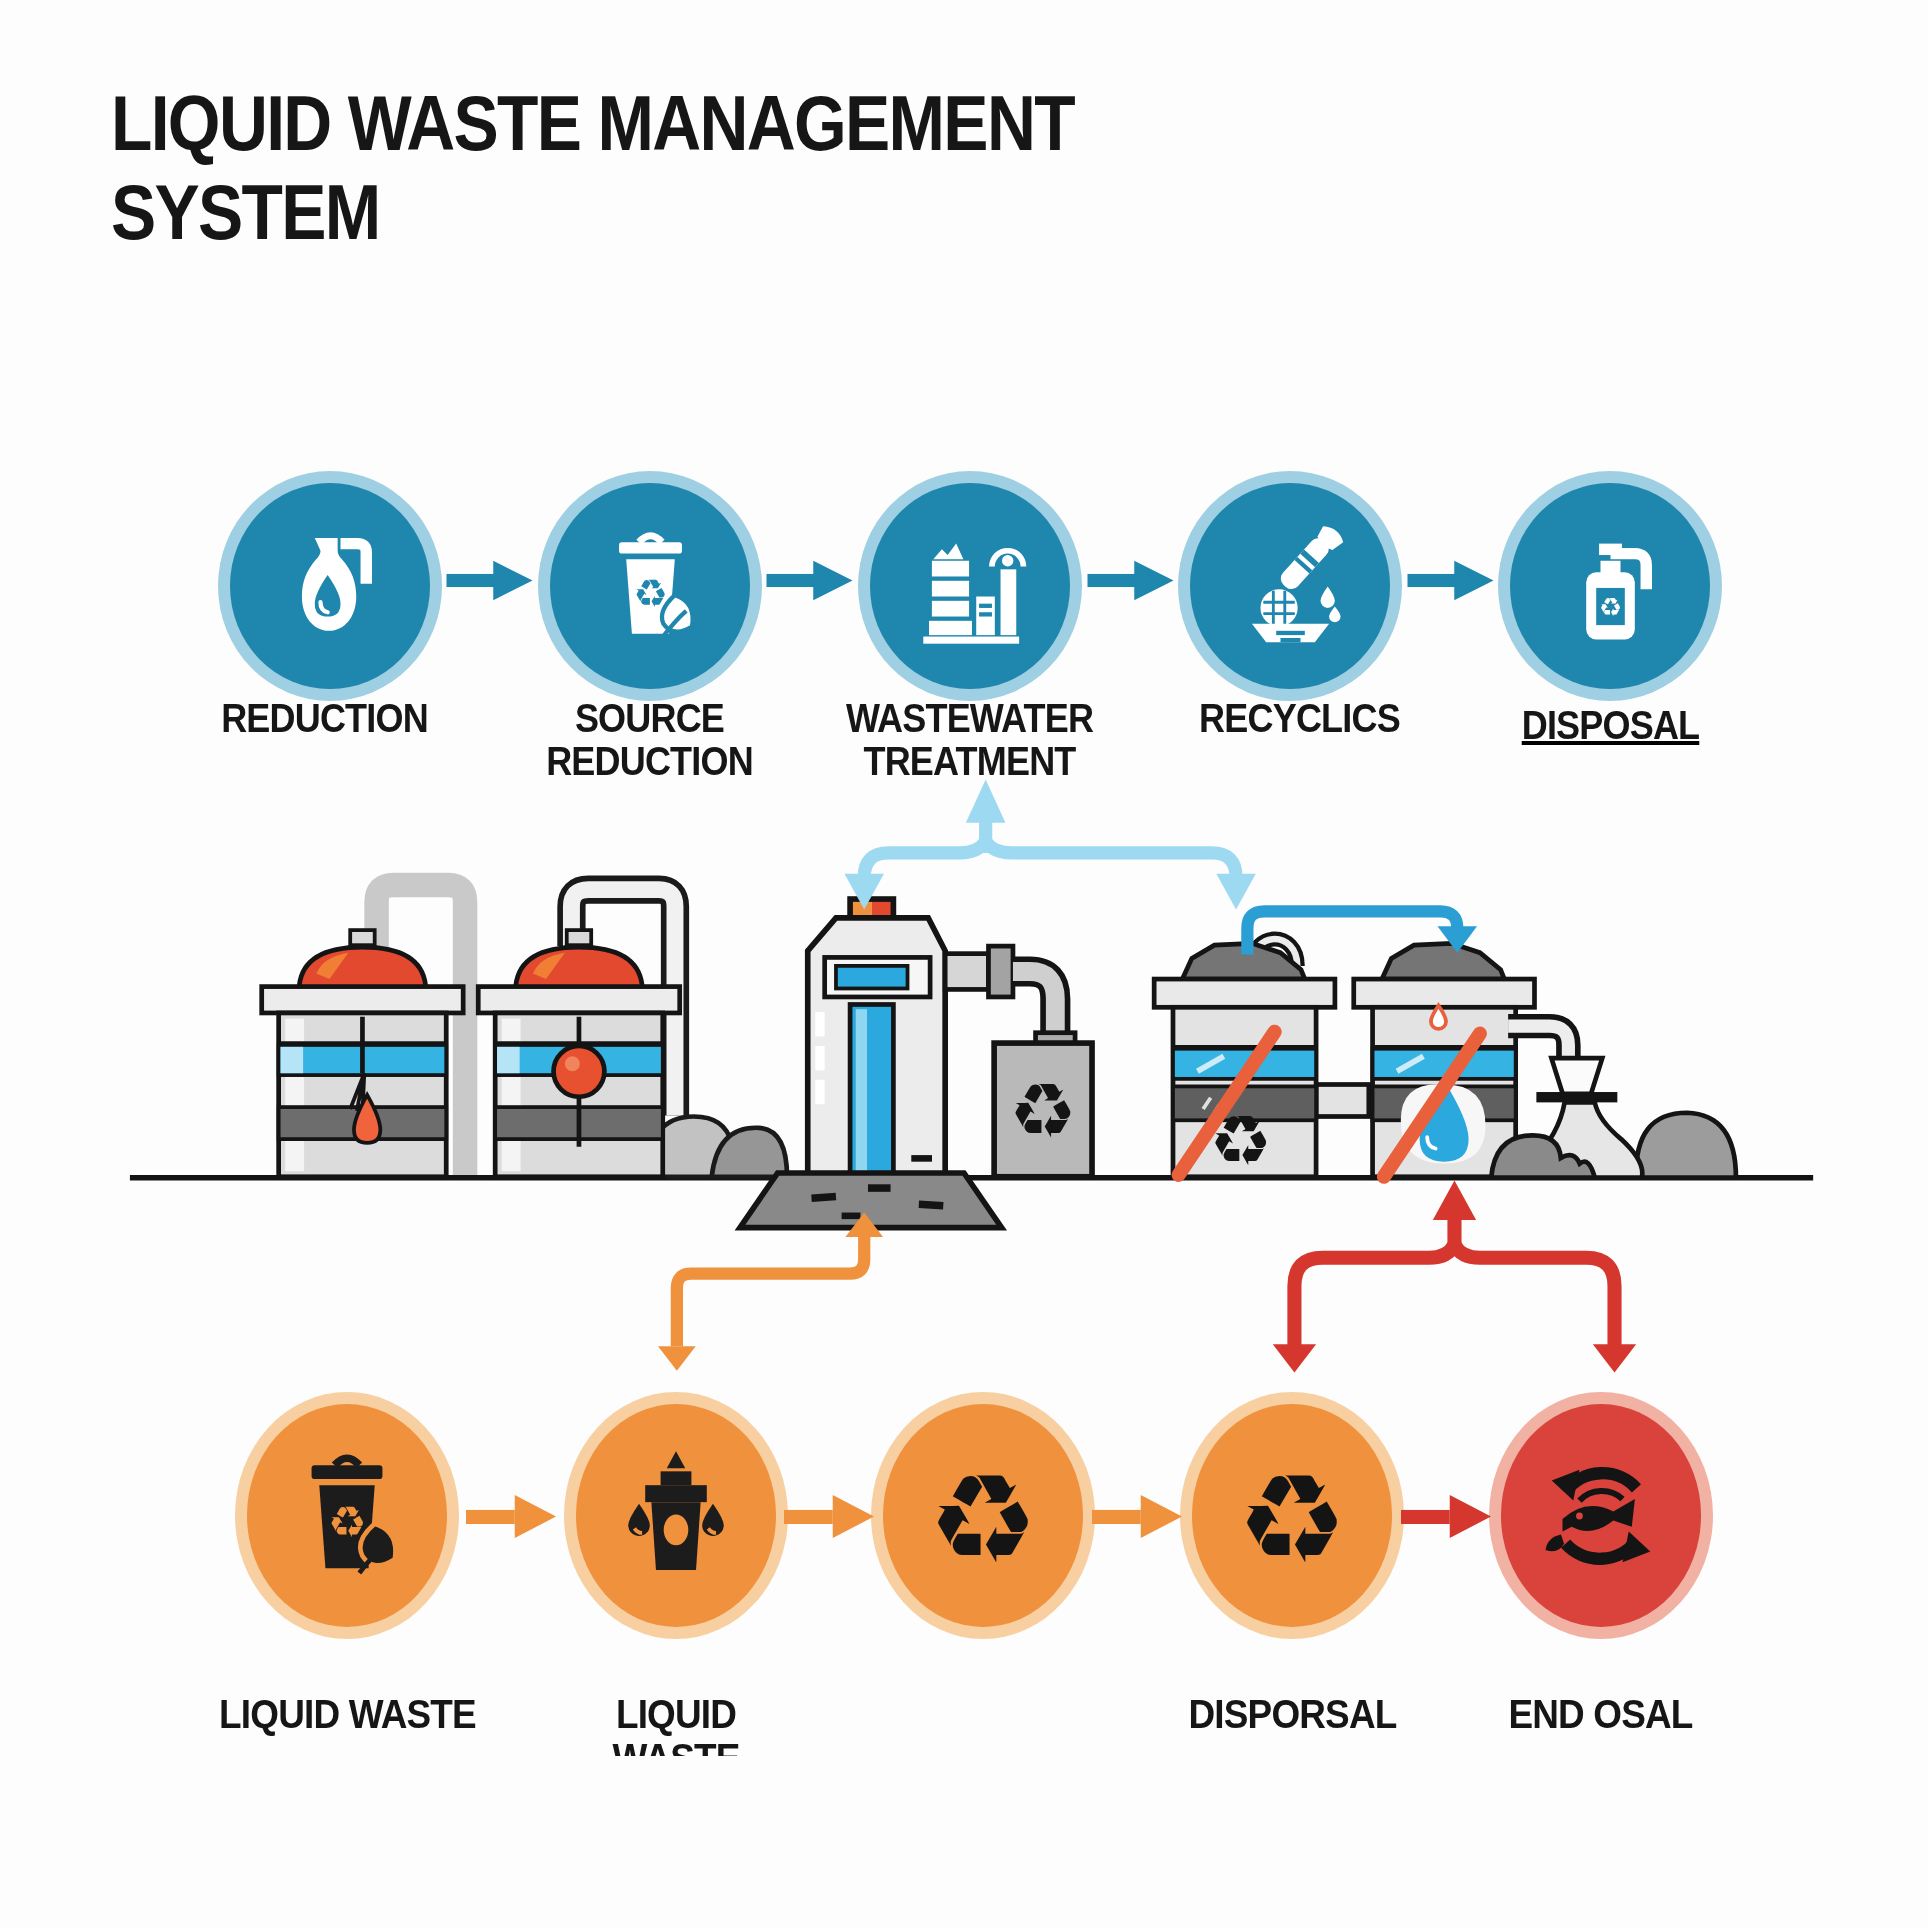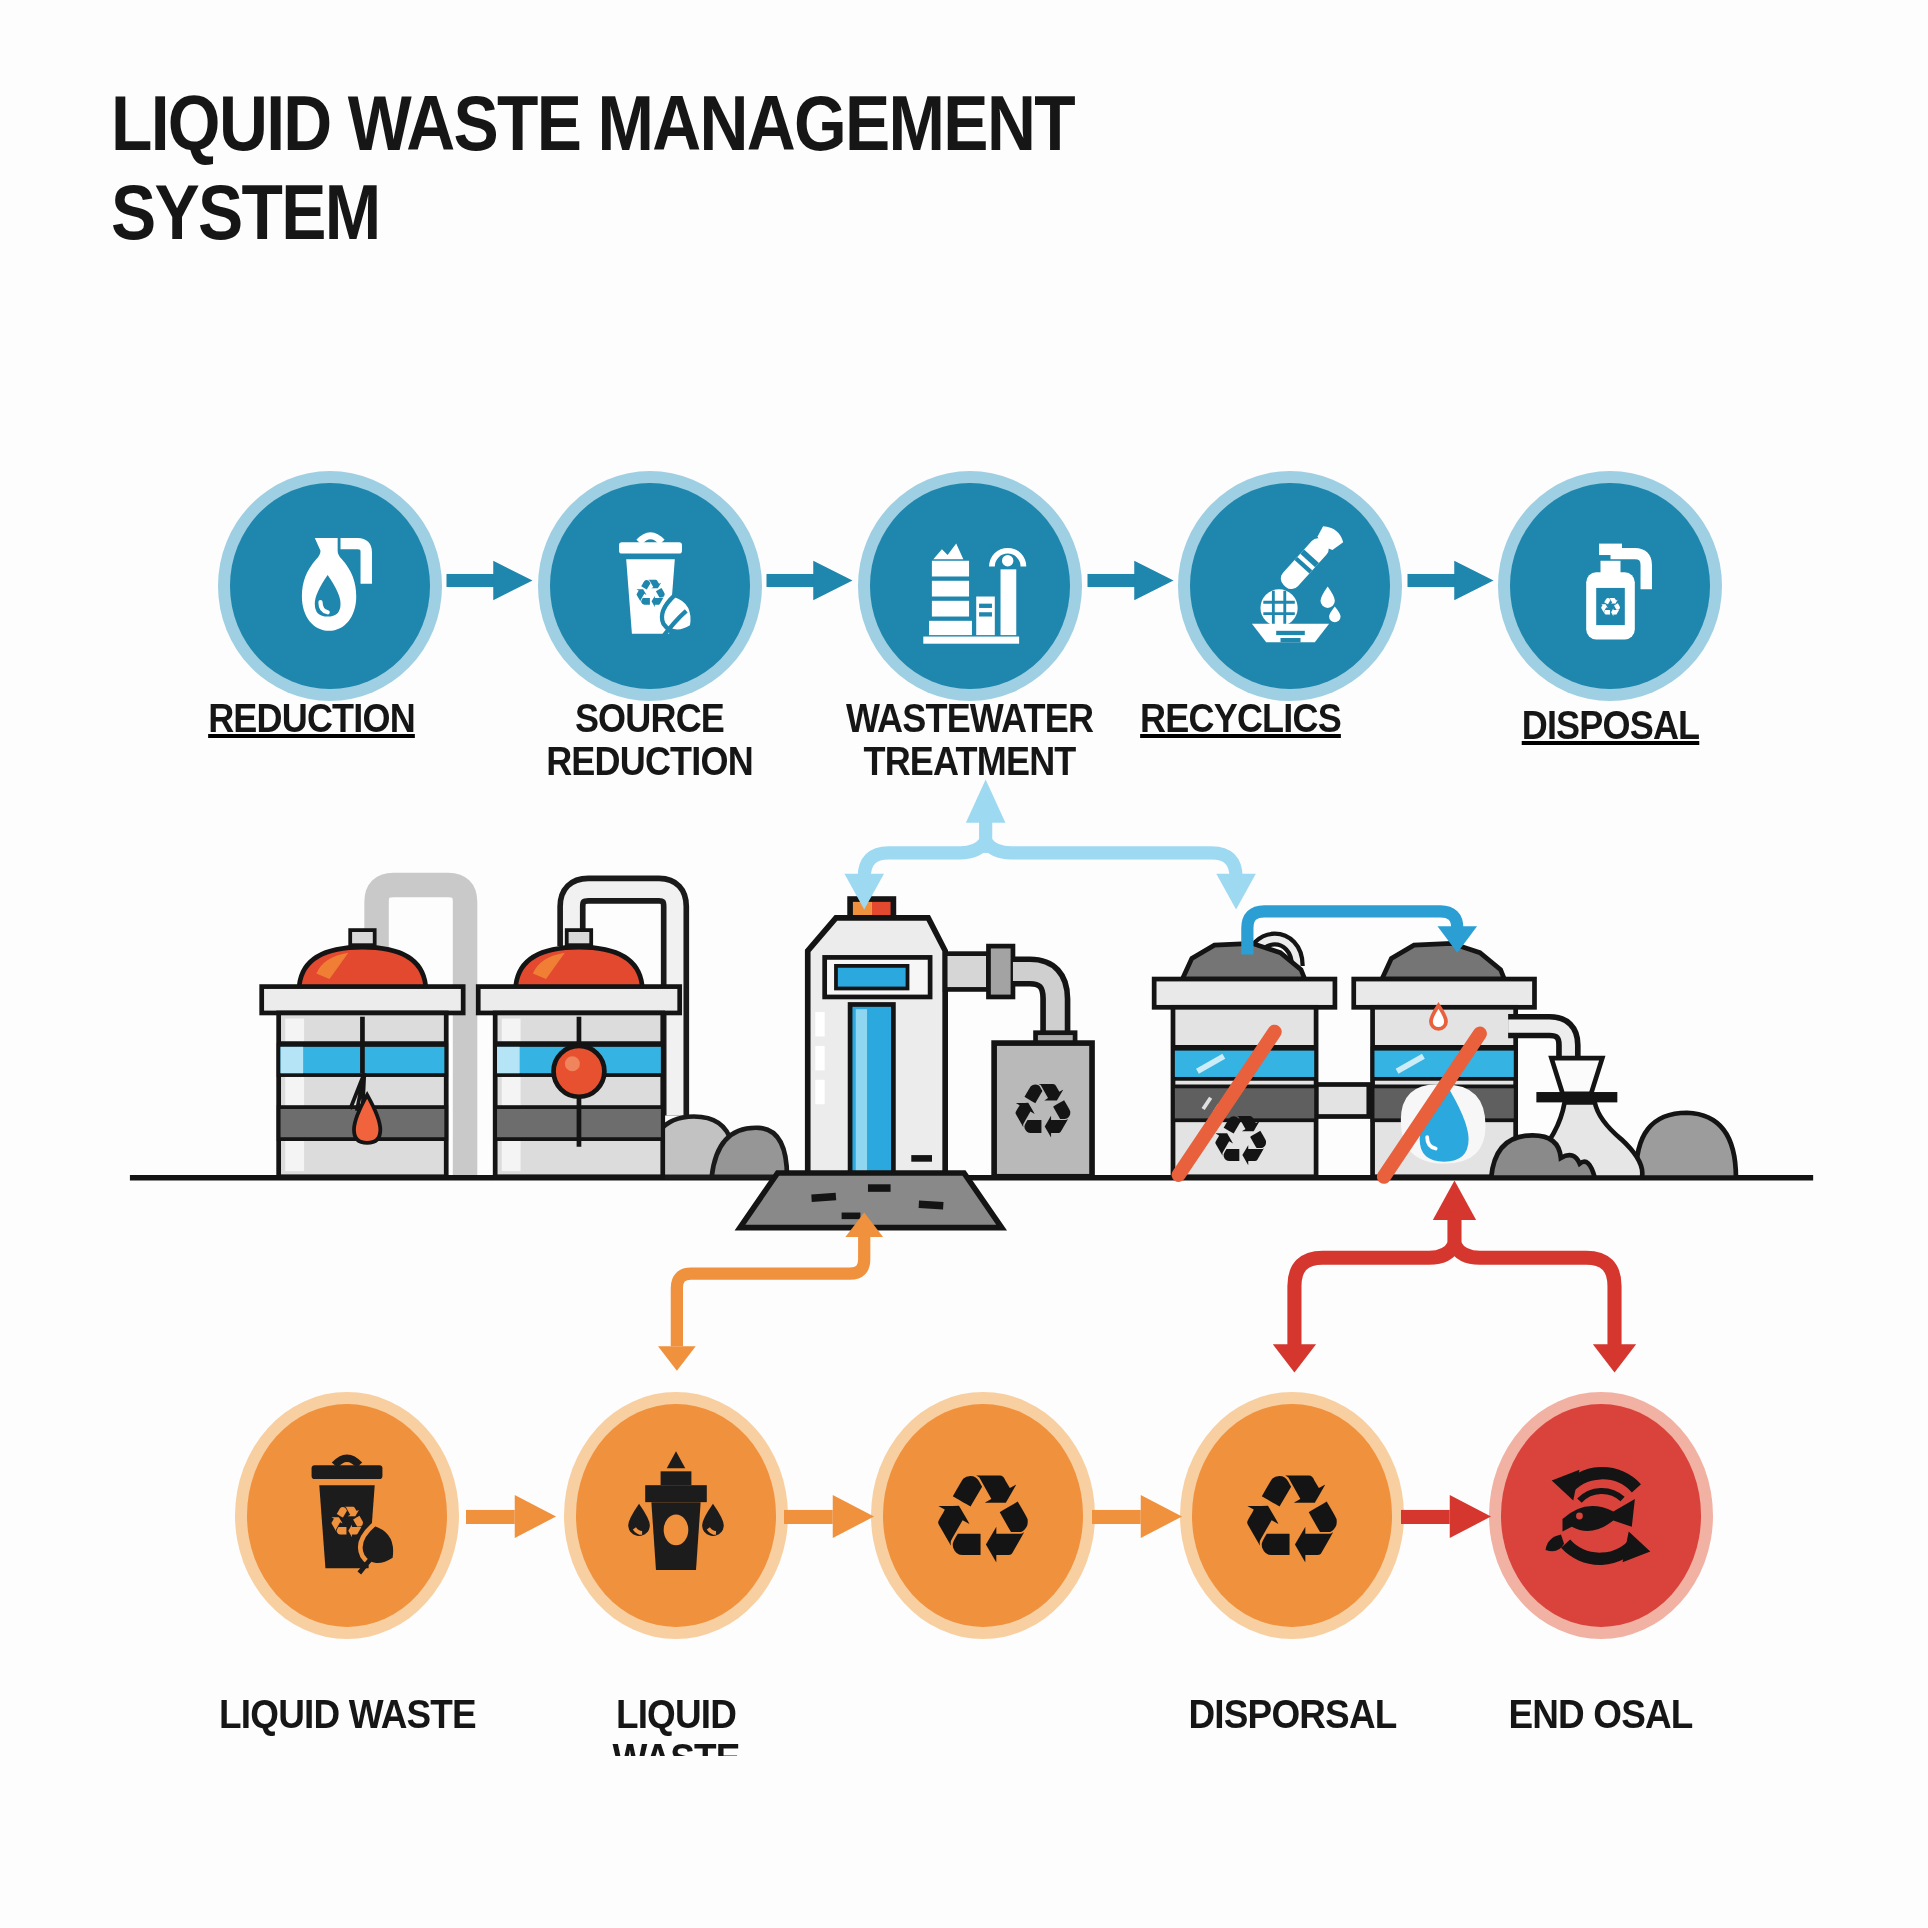--- a/index.html
+++ b/index.html
@@ -132,30 +132,30 @@
         <polygon points="50,2 92,23 50,44" fill="currentColor"></polygon>
       </svg>
   </div>
   <div class="harrow arrow-blue" style="left:1407px;top:559px;">
     <svg width="87" height="43" viewBox="0 0 92 46">
         <rect x="0" y="16" width="52" height="14" fill="currentColor"></rect>
         <polygon points="50,2 92,23 50,44" fill="currentColor"></polygon>
       </svg>
   </div>
 
-  <div class="label-slot" style="left:161px;top:697px;width:301px;text-decoration:underline;">
+  <div class="label-slot" style="left:174px;top:697px;width:301px;">
     <div class="step-label">REDUCTION</div>
   </div>
   <div class="label-slot" style="left:499px;top:697px;width:301px;">
     <div class="step-label">SOURCE REDUCTION</div>
   </div>
   <div class="label-slot" style="left:819px;top:697px;width:301px;">
     <div class="step-label">WASTEWATER TREATMENT</div>
   </div>
-  <div class="label-slot" style="left:1090px;top:697px;width:301px;text-decoration:underline;">
+  <div class="label-slot" style="left:1149px;top:697px;width:301px;">
     <div class="step-label">RECYCLICS</div>
   </div>
   <div class="label-slot" style="left:1460px;top:704px;width:301px;text-decoration:underline;">
     <div class="step-label">DISPOSAL</div>
   </div>
 
   <svg class="scene" width="1928" height="1928" viewBox="0 0 2048 2048">
 
     <line x1="138" y1="1251" x2="1926" y2="1251" stroke="#141414" stroke-width="6"></line>
 

